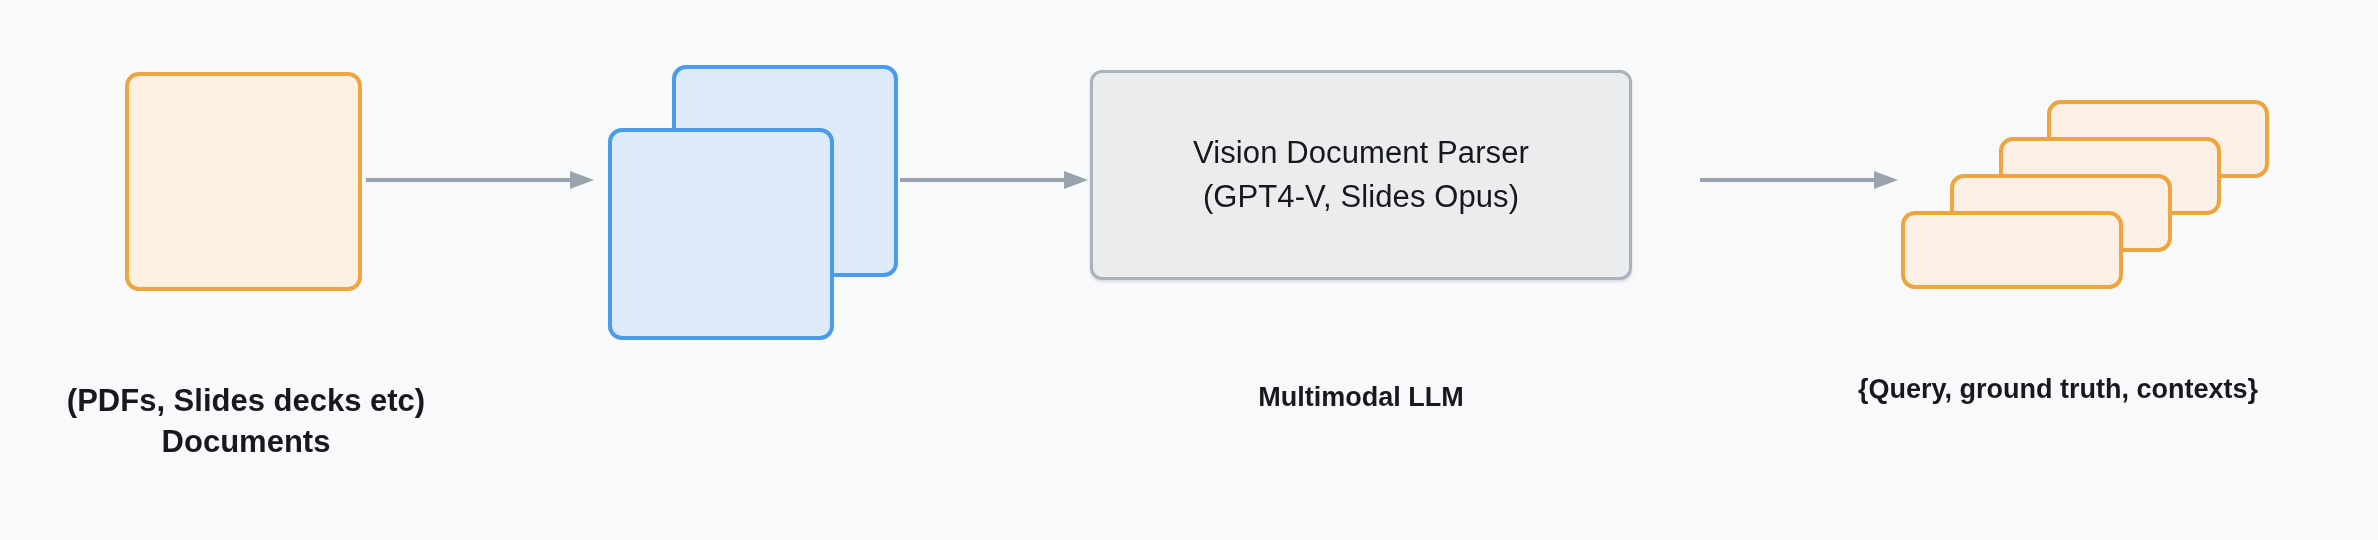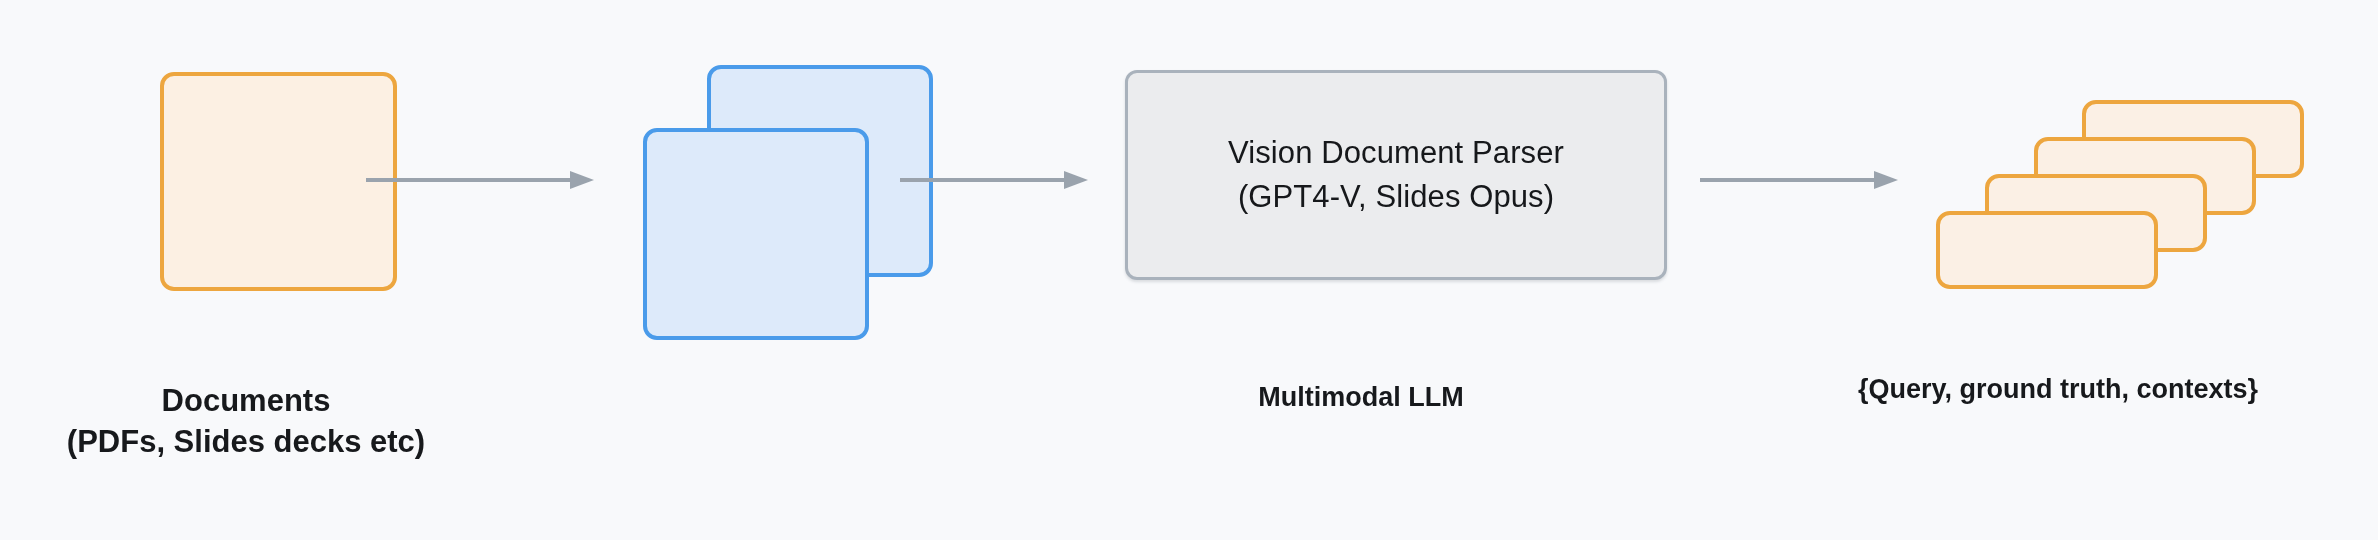--- a/index.html
+++ b/index.html
@@ -17,21 +17,20 @@
     position: relative;
     width: 2378px;
     height: 540px;
     background: #f8f9fb;
   }
 
   
   .shape {
     position: absolute;
     box-sizing: border-box;
-    margin-left: 35px;
   }
   .doc-square {
     background: #fcf0e3;
     border: 4px solid #eda63f;
     border-radius: 14px;
   }
   .img-square {
     background: #ddeafa;
     border: 4px solid #4a9bea;
     border-radius: 14px;
@@ -91,22 +90,22 @@
   }
 </style>
 </head>
 <body>
 
 <div id="canvas">
 
   <div class="shape doc-square" style="left:125px; top:72px; width:237px; height:219px;"></div>
 
   <div class="caption cap-bold" style="left:0px; top:380px; width:492px;">
+    <span class="cap-line">(PDFs, Slides decks etc)</span>
     <span class="cap-line">Documents</span>
-    <span class="cap-line">(PDFs, Slides decks etc)</span>
   </div>
 
   <svg class="arrow" style="left:366px; top:168px; width:230px;" viewBox="0 0 230 24" preserveAspectRatio="none">
     <line x1="0" y1="12" x2="208" y2="12" stroke="#9aa3ad" stroke-width="4"></line>
     <polygon points="204,3 228,12 204,21" fill="#9aa3ad"></polygon>
   </svg>
 
   <div class="shape img-square" style="left:672px; top:65px; width:226px; height:212px;"></div>
   <div class="shape img-square" style="left:608px; top:128px; width:226px; height:212px;"></div>
 

